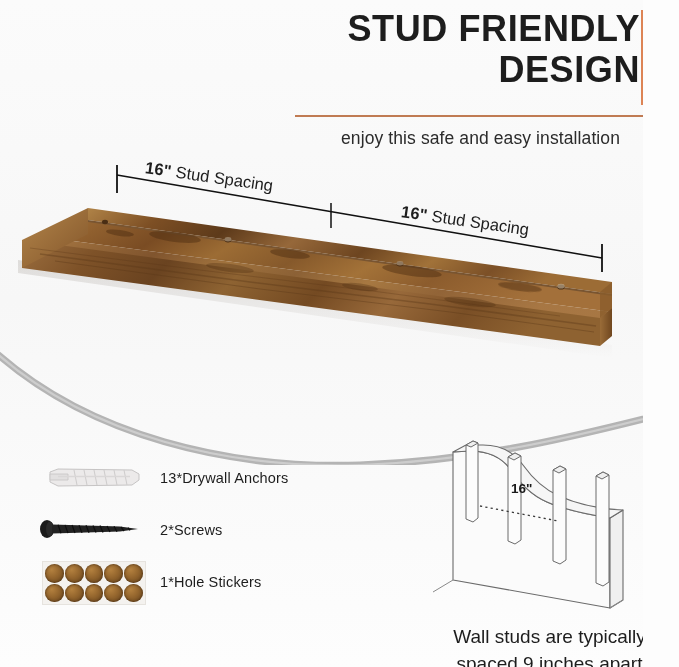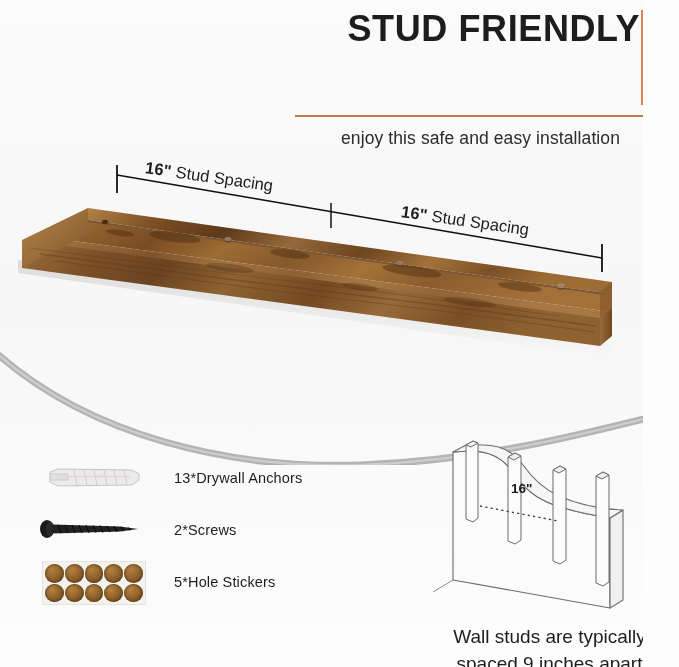--- a/index.html
+++ b/index.html
@@ -121,21 +121,21 @@
     width: 128px;
     height: 46px;
     position: relative;
     flex: 0 0 128px;
   }
   .part-label {
     font-size: 14.5px;
     color: #1d1d1d;
     letter-spacing: 0.15px;
     white-space: nowrap;
-    margin-left: 16px;
+    margin-left: 2px;
   }
 
   
   .anchor-wrap { position: absolute; left: 14px; top: 10px; }
   
   .screw-wrap { position: absolute; left: 8px; top: 11px; }
 
   
   .stickers {
     position: absolute;
@@ -218,20 +218,21 @@
     color: #1d1d1d;
   }
 </style>
 </head>
 <body>
 
 <div id="page">
 
   <div class="headline-block">
     <div class="headline-line">STUD FRIENDLY</div>
+    <div class="headline-line">DESIGN</div>
   </div>
   <div class="accent-bar"></div>
   <div class="header-rule"></div>
   <div class="subhead">enjoy this safe and easy installation</div>
 
   <div class="hero">
 
     <svg width="679" height="250" viewBox="0 0 679 250" style="position:absolute;left:0;top:0;">
       <defs>
         <linearGradient id="woodTop" x1="0" y1="0" x2="1" y2="0.25">
@@ -410,21 +411,21 @@
           <div class="sticker-dot"></div>
           <div class="sticker-dot"></div>
           <div class="sticker-dot"></div>
           <div class="sticker-dot"></div>
           <div class="sticker-dot"></div>
           <div class="sticker-dot"></div>
           <div class="sticker-dot"></div>
           <div class="sticker-dot"></div>
         </div>
       </div>
-      <div class="part-label">5*Hole Stickers</div>
+      <div class="part-label">1*Hole Stickers</div>
     </div>
 
   </div>
 
   <svg class="stud-diagram" viewBox="0 0 250 180">
     <g fill="#fbfbfb" stroke="#6b6b6b" stroke-width="1.1" stroke-linejoin="round">
 
       <path d="M 28,12 L 28,140 L 185,168 L 185,78
                C 160,74 140,70 122,62
                C 106,55 96,44 86,30

